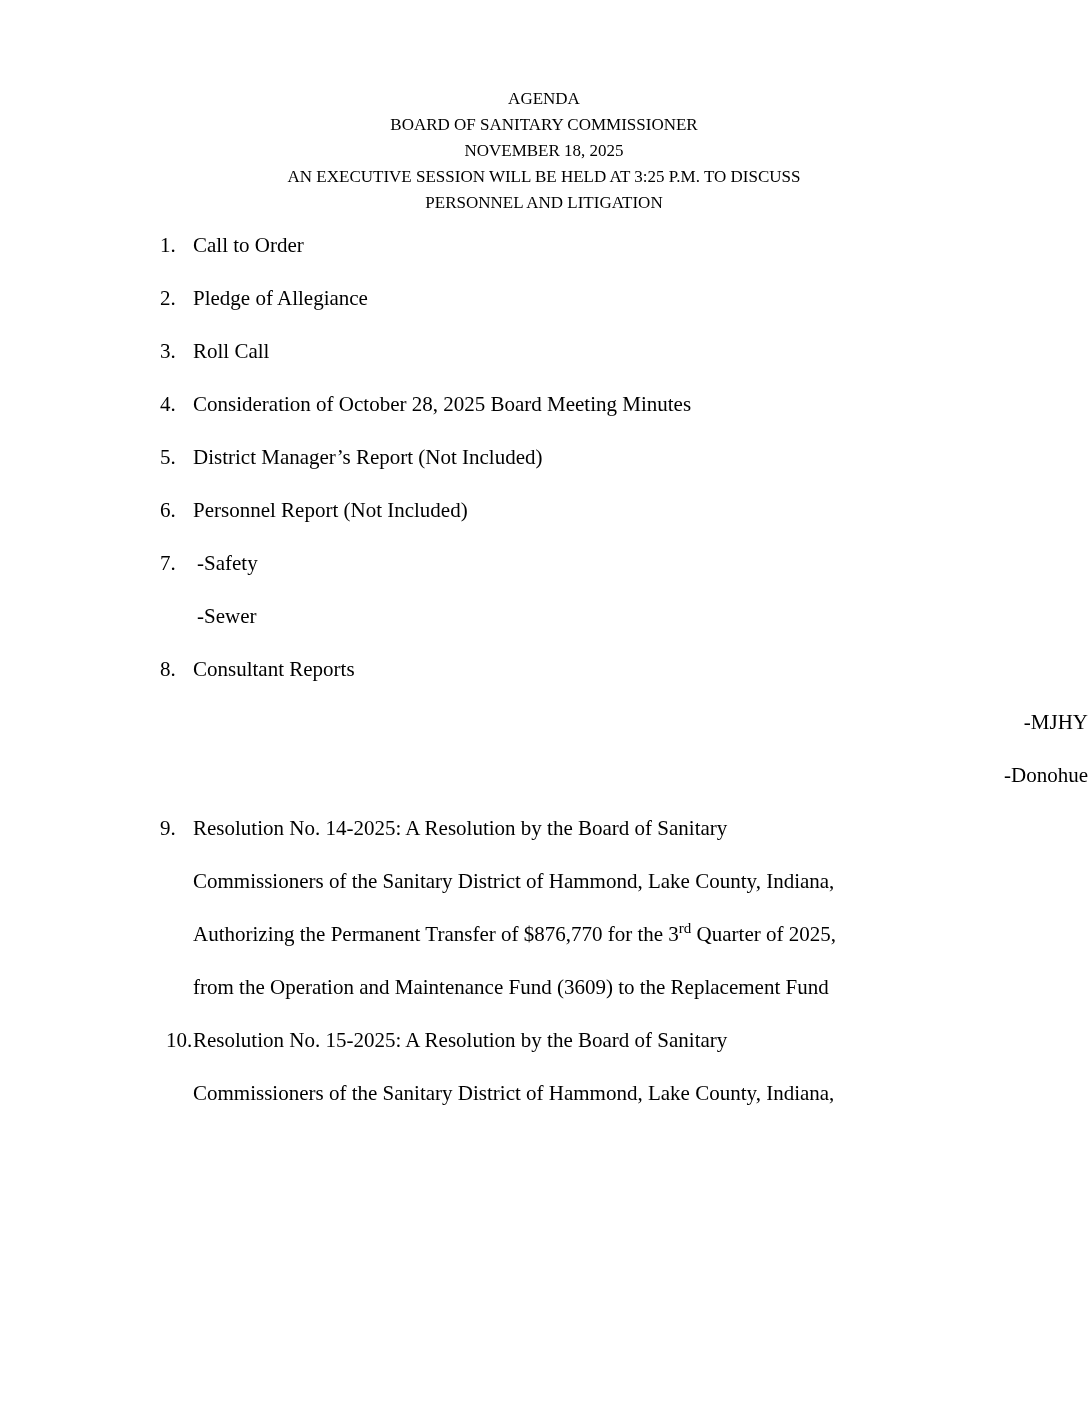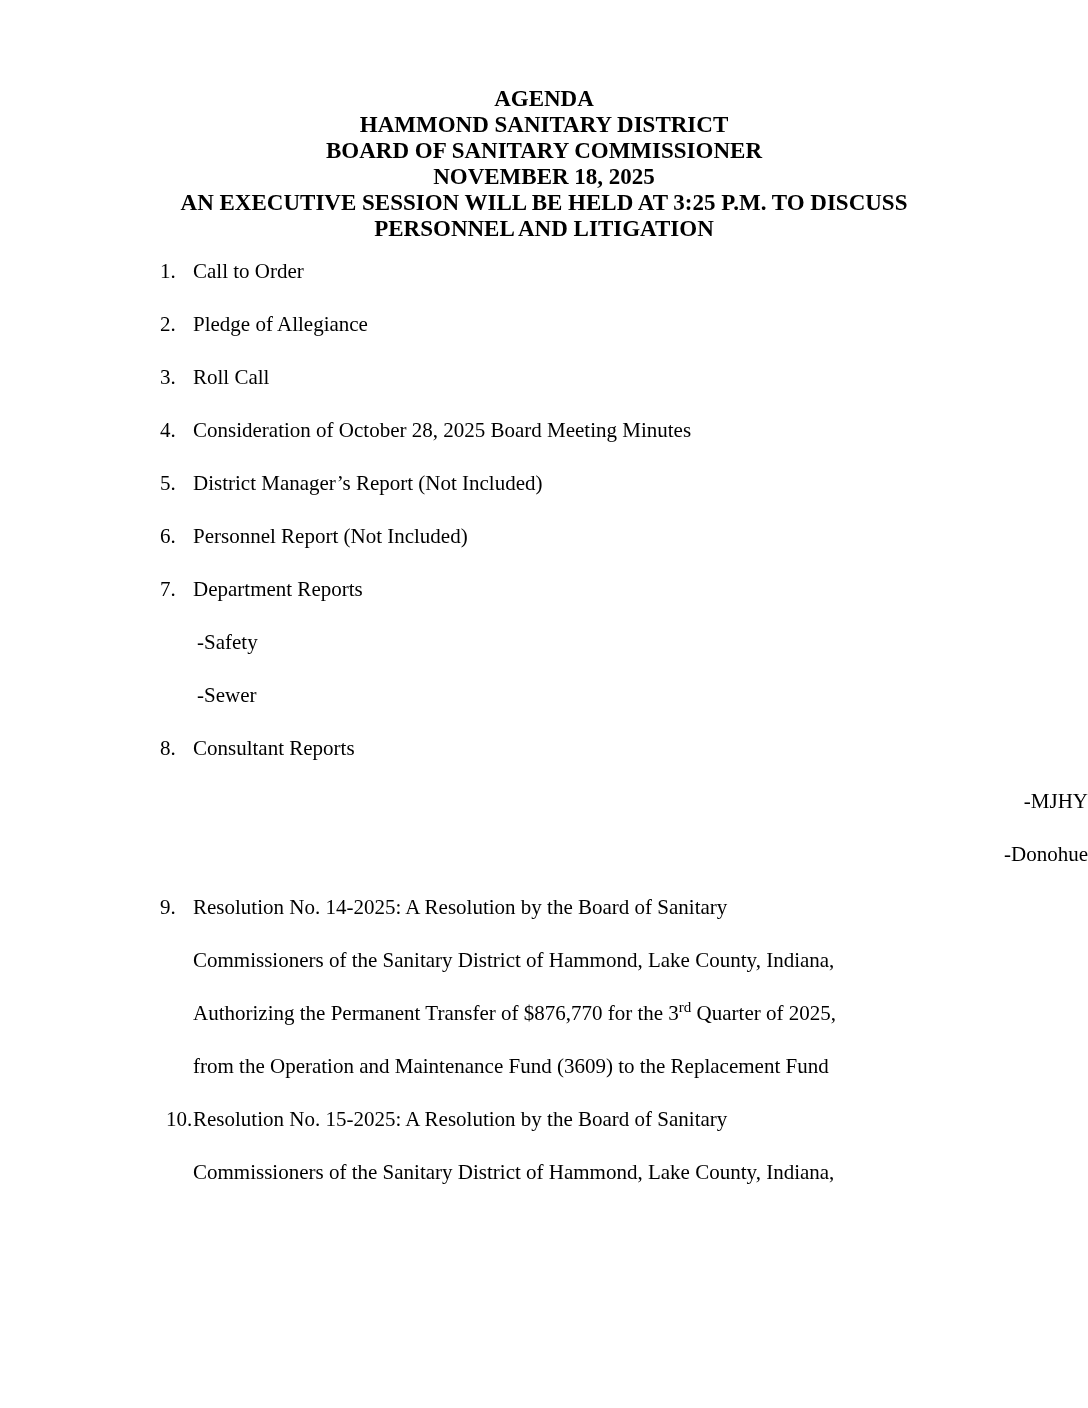--- a/index.html
+++ b/index.html
@@ -6,22 +6,22 @@
   body {
     width: 1088px; height: 1408px;
     background: #ffffff; color: #000000;
     font-family: "Liberation Serif", "DejaVu Serif", serif;
     overflow: hidden;
   }
   .page { width: 1088px; height: 1408px; position: relative; }
   .doc-header {
     padding-top: 86px;
     text-align: center;
-    font-weight: bold;
-    font-size: 23px;
+    font-weight: normal;
+    font-size: 17px;
     line-height: 26px;
   }
   .agenda-list {
     margin-top: 3px;
     font-size: 21px;
     line-height: 53px;
   }
   .item { position: relative; padding-left: 193px; }
   .item .num { position: absolute; left: 160px; top: 0; }
   .item.wide-num .num { left: 166px; }
@@ -30,21 +30,20 @@
   .sub-item.alt { margin-left: 0; text-align: right; }
   sup.ord { font-size: 15px; line-height: 0; vertical-align: super; }
 </style>
 </head>
 <body>
 
 <div class="page">
 
   <header class="doc-header">
     <div>AGENDA</div>
-    <div>HAMMOND SANITARY DISTRICT</div>
     <div>BOARD OF SANITARY COMMISSIONER</div>
     <div>NOVEMBER 18, 2025</div>
     <div>AN EXECUTIVE SESSION WILL BE HELD AT 3:25 P.M. TO DISCUSS</div>
     <div>PERSONNEL AND LITIGATION</div>
   </header>
 
   <main class="agenda-list">
 
     <div class="item">
       <span class="num">1.</span>
@@ -71,21 +70,20 @@
       <div class="line">District Manager’s Report (Not Included)</div>
     </div>
 
     <div class="item">
       <span class="num">6.</span>
       <div class="line">Personnel Report (Not Included)</div>
     </div>
 
     <div class="item">
       <span class="num">7.</span>
-      <div class="line">Department Reports</div>
       <div class="sub-item">-Safety</div>
       <div class="sub-item">-Sewer</div>
     </div>
 
     <div class="item">
       <span class="num">8.</span>
       <div class="line">Consultant Reports</div>
       <div class="sub-item alt">-MJHY</div>
       <div class="sub-item alt">-Donohue</div>
     </div>

